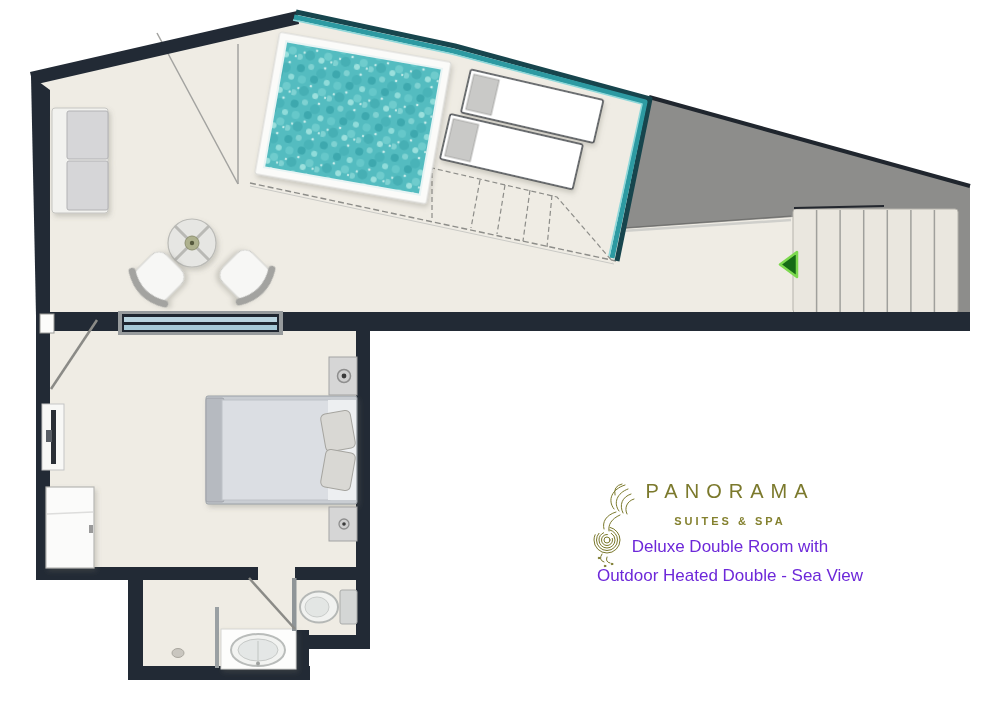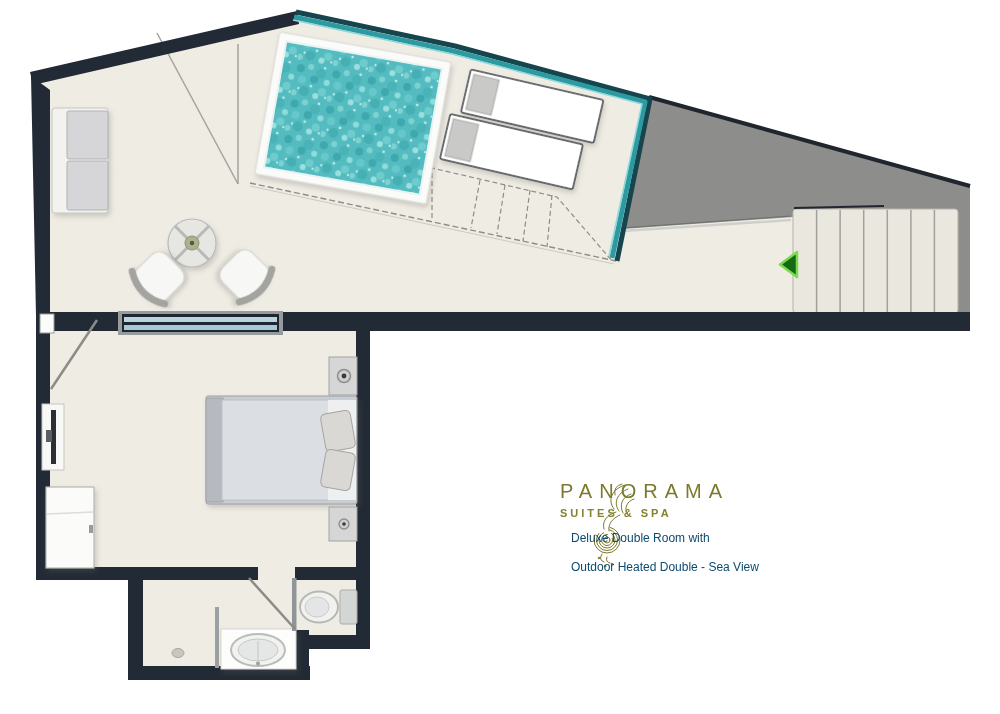--- a/index.html
+++ b/index.html
@@ -1,22 +1,22 @@
 <!DOCTYPE html>
 <html><head>
 <meta charset="utf-8">
 <style>
   html,body{margin:0;padding:0;background:#ffffff;}
   .canvas{position:relative;width:1000px;height:714px;background:#ffffff;overflow:hidden;
           font-family:"Liberation Sans", sans-serif;}
   svg.plan{position:absolute;left:0;top:0;}
-  .logo-block{position:absolute;left:560px;top:480px;width:340px;color:#7b792c;}
+  .logo-block{position:absolute;left:560px;top:480px;width:340px;text-align:center;color:#7b792c;}
   .brand-name{font-size:20px;letter-spacing:7px;font-weight:400;color:#7b792c;margin:0 0 4px 0;}
-  .brand-tagline{font-size:11px;letter-spacing:3px;font-weight:700;color:#84812f;margin:4px 0 8px 0;}
-  .room-desc{font-size:12px;line-height:17.5px;color:#0c4a6e;margin:11px;}
+  .brand-tagline{font-size:11px;letter-spacing:3px;font-weight:700;color:#84812f;margin:12px 0 8px 0;}
+  .room-desc{font-size:17px;line-height:17.5px;color:#6d28d9;margin:11px;}
   .logo-mark{position:absolute;left:592px;top:482px;}
 </style>
 </head>
 <body>
 
 <div class="canvas">
 
 <svg class="plan" width="1000" height="714" viewBox="0 0 1000 714">
   <defs>
     <pattern id="waterPattern" width="36" height="36" patternUnits="userSpaceOnUse">

